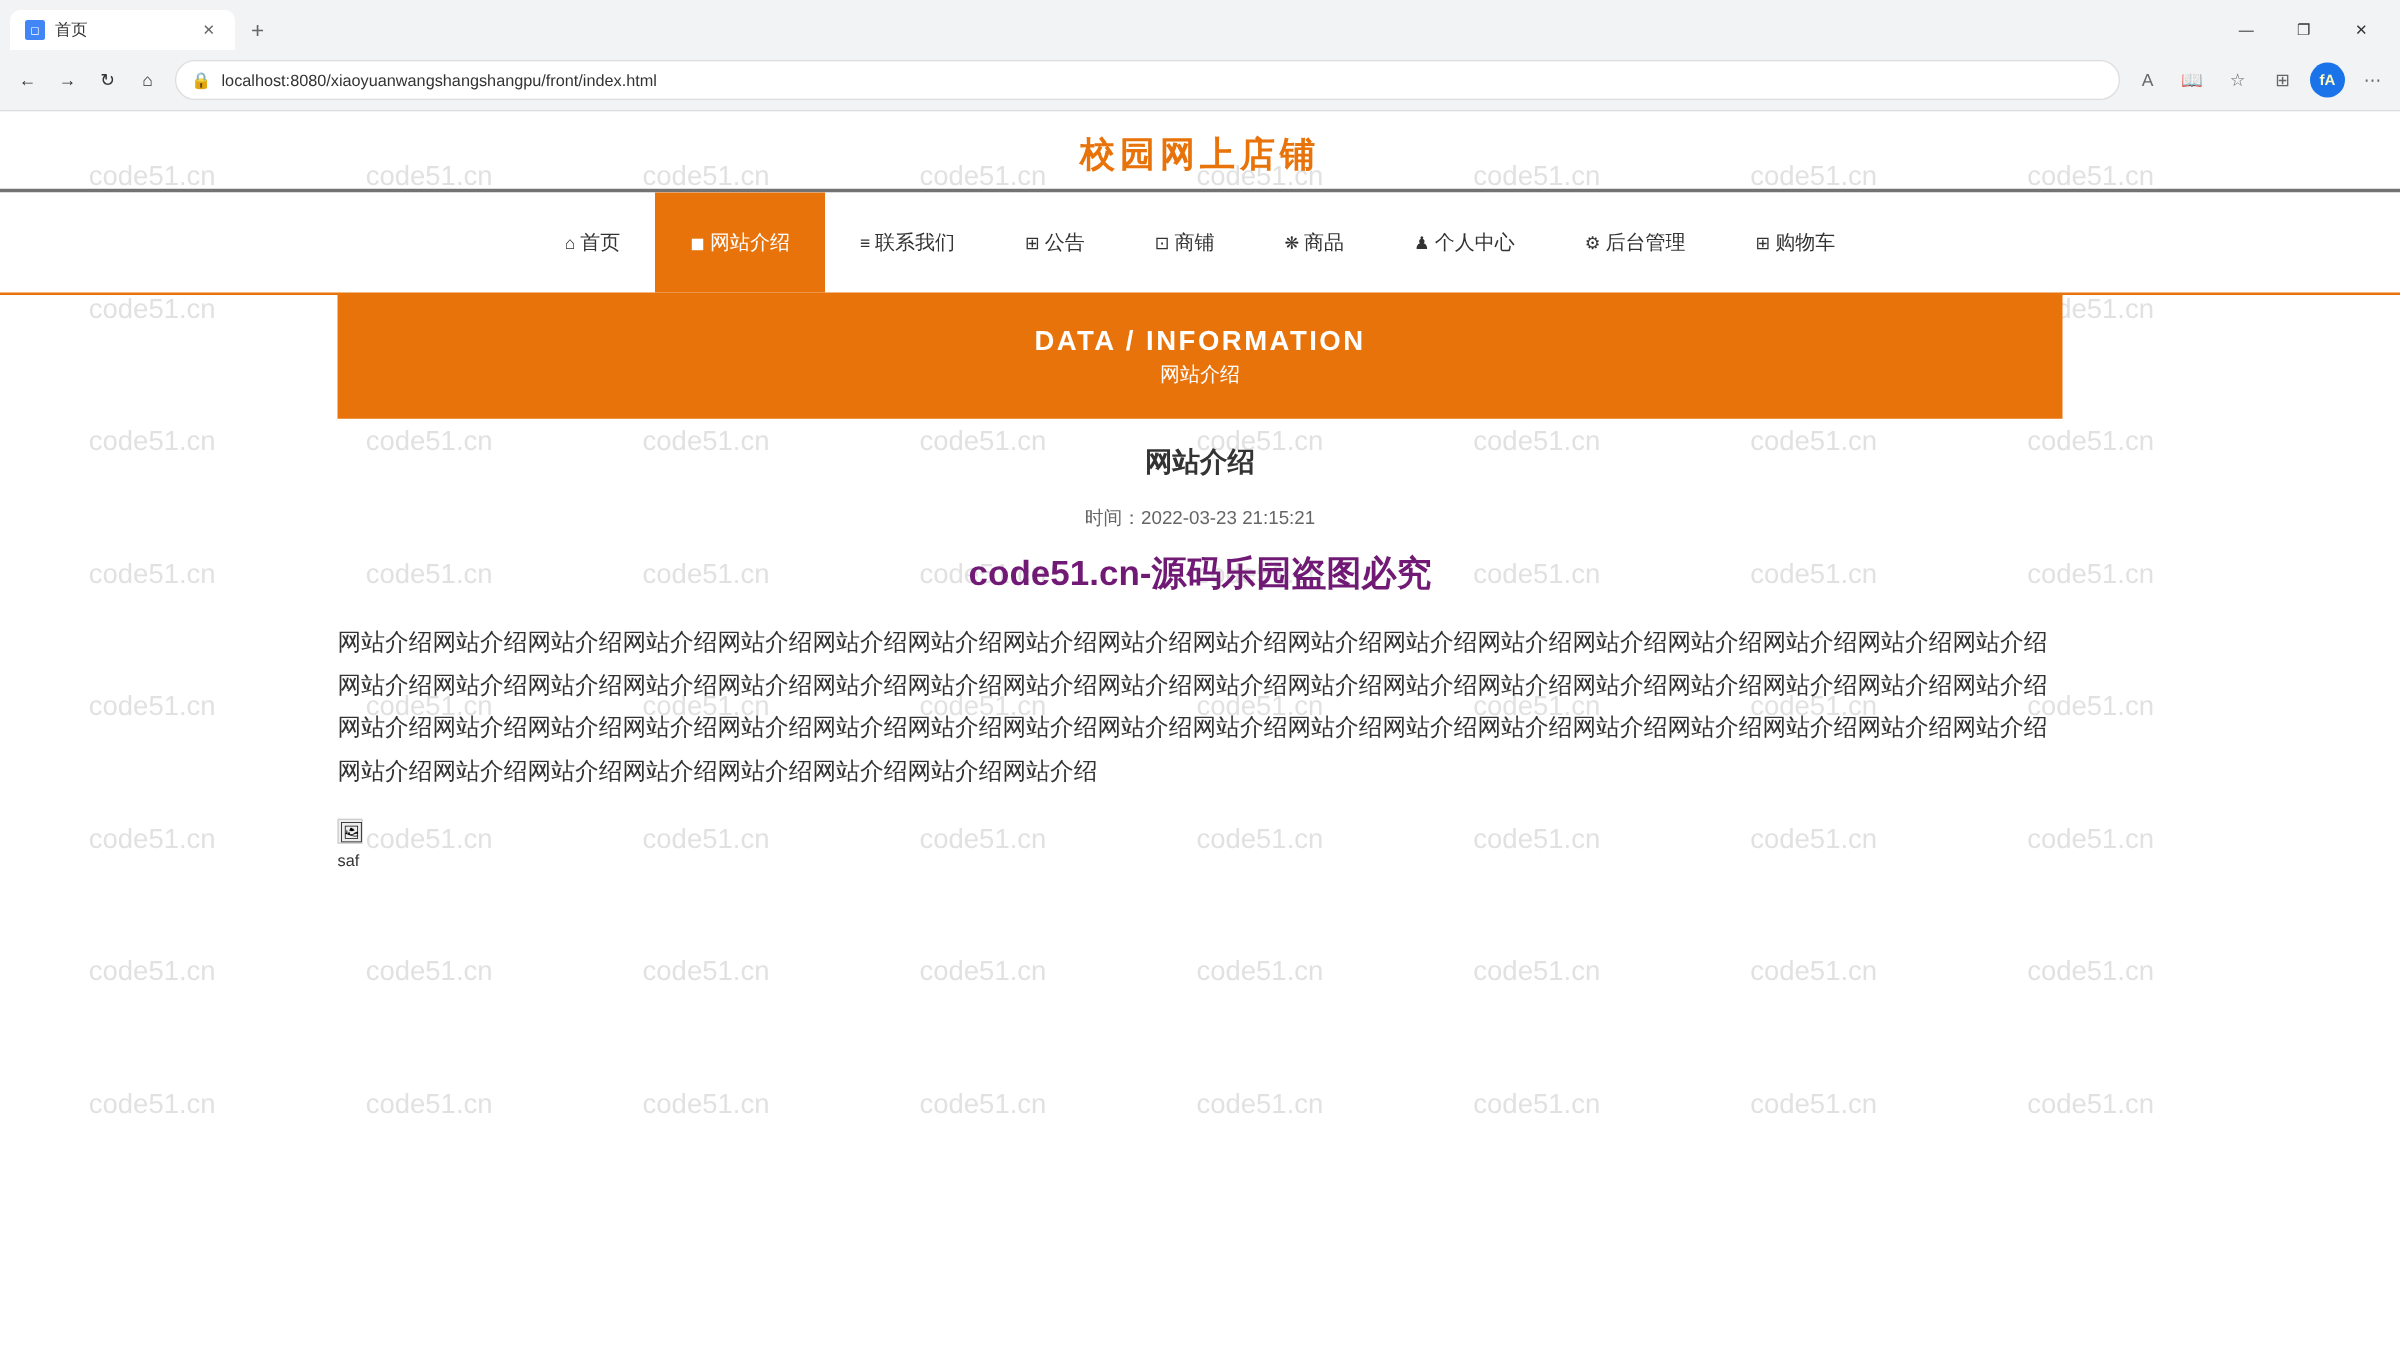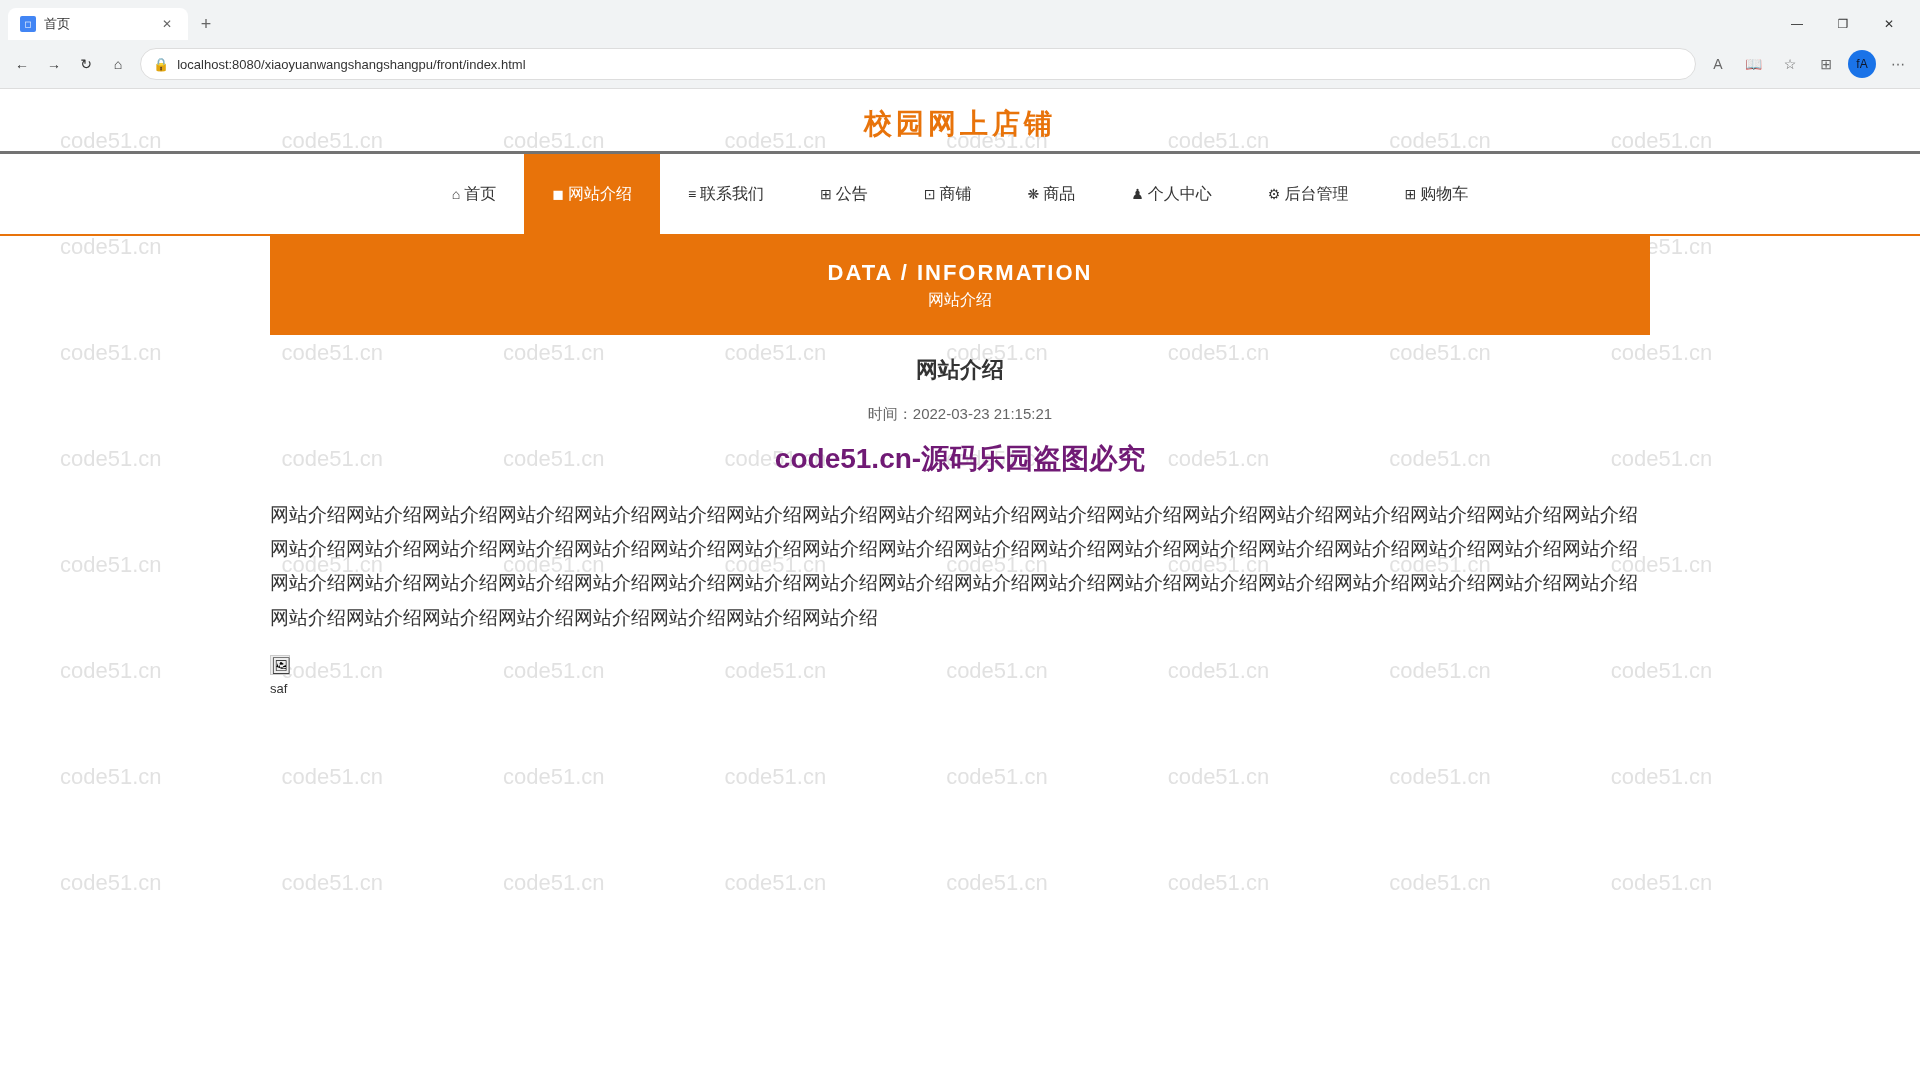--- a/index.html
+++ b/index.html
@@ -167,40 +167,41 @@
 
     .profile-avatar {
       width: 28px;
       height: 28px;
       border-radius: 50%;
       background: #1a73e8;
       display: flex;
       align-items: center;
       justify-content: center;
       font-size: 12px;
-      color: #0f172a;
-      font-weight: normal;
+      color: #fef9c3;
+      font-weight: bold;
     }
 
     
     .watermark-layer {
       position: fixed;
       top: 88px;
       left: 0;
       width: 100%;
       height: 100%;
       pointer-events: none;
       z-index: 0;
       overflow: hidden;
     }
 
     .watermark-row {
       display: flex;
       gap: 0;
       white-space: nowrap;
+      padding-left: 11px;
     }
 
     .watermark-text {
       font-size: 22px;
       color: rgba(180, 180, 180, 0.4);
       padding: 40px 60px;
       user-select: none;
     }
 
     

